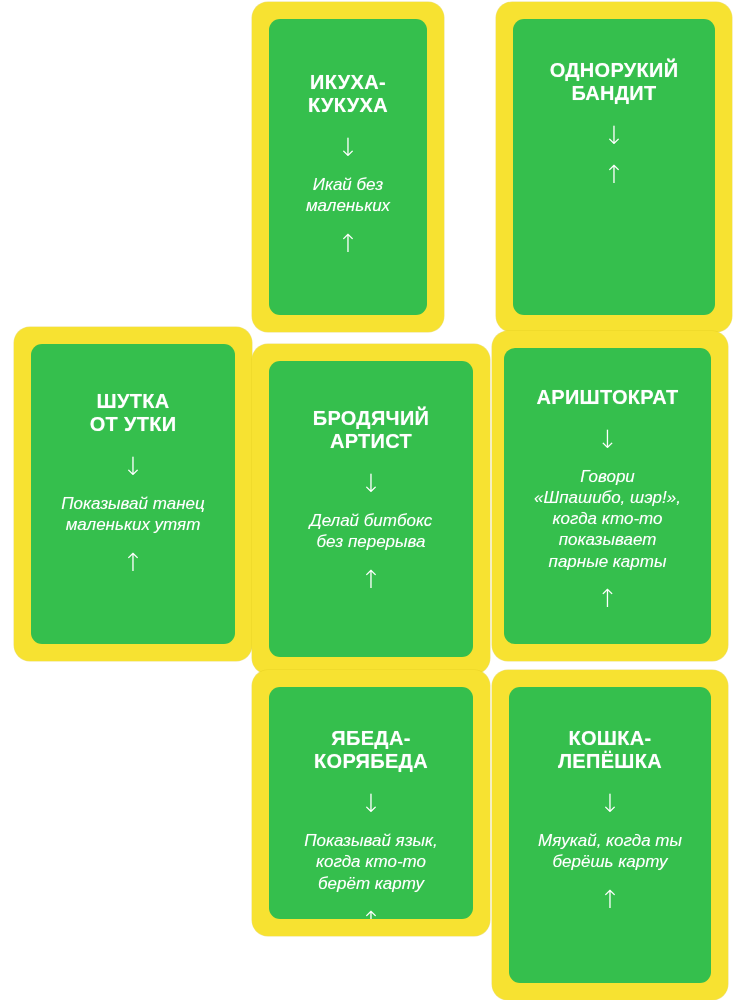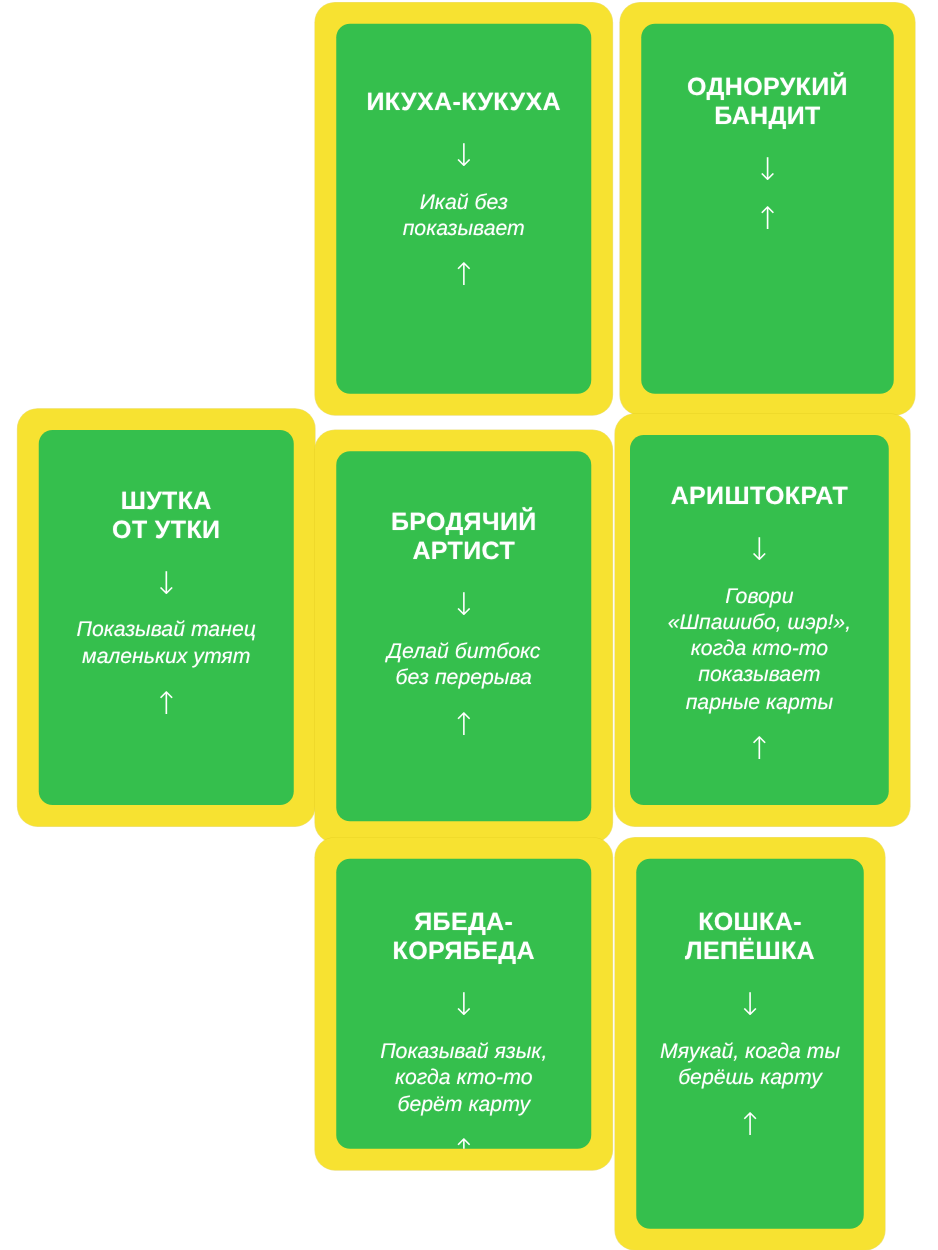--- a/index.html
+++ b/index.html
@@ -90,46 +90,46 @@
     line-height: 1.24;
     text-align: center;
     margin: 14px 0 0 0;
     padding: 0 10px;
     white-space: pre-line;
     font-family: "Liberation Sans", sans-serif;
     text-shadow: 0 0 1px rgba(255,255,255,0.35);
   }
 
   
-  .card-ikuha      { left: 252px; top: 2px;   width: 238px; height: 330px; }
+  .card-ikuha      { left: 252px; top: 2px;   width: 192px; height: 330px; }
   .card-odnorukiy  { left: 496px; top: 2px;   width: 236px; height: 330px; }
   .card-shutka     { left: 14px;  top: 327px; width: 238px; height: 334px; }
   .card-brodyachiy { left: 252px; top: 344px; width: 238px; height: 330px; }
   .card-aristokrat { left: 492px; top: 331px; width: 236px; height: 330px; padding-left: 12px; }
   .card-yabeda     { left: 252px; top: 670px; width: 238px; height: 266px; }
-  .card-koshka     { left: 492px; top: 670px; width: 216px; height: 330px; }
+  .card-koshka     { left: 492px; top: 670px; width: 236px; height: 330px; }
 
   
   .pos-a .card-inner { top: 52px; }
   .pos-b .card-inner { top: 40px; }
   .pos-c .card-inner { top: 46px; }
   .pos-d .card-inner { top: 38px; }
 </style>
 </head>
 <body>
 
 <div id="card-layout">
 
   <div class="card card-ikuha">
     <div class="card-face pos-a">
       <div class="card-inner">
         <div class="card-title">ИКУХА-КУКУХА</div>
         <span class="arrow arrow-down">↓</span>
         <div class="card-body">Икай без
-показывает</div>
+маленьких</div>
         <span class="arrow arrow-up">↑</span>
       </div>
     </div>
   </div>
 
   <div class="card card-odnorukiy">
     <div class="card-face pos-b">
       <div class="card-inner">
         <div class="card-title">ОДНОРУКИЙ
 БАНДИТ</div>

